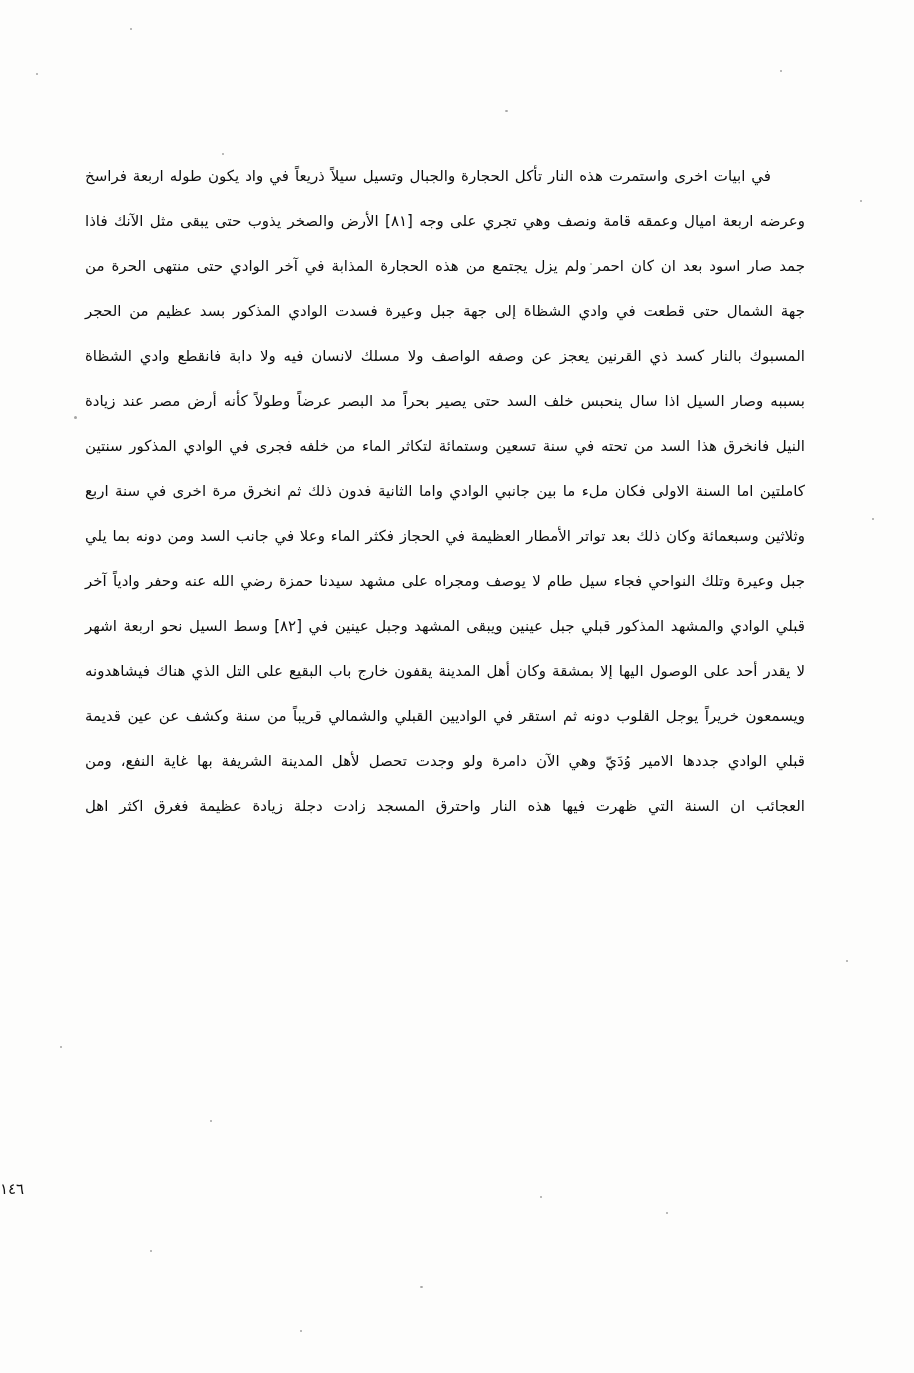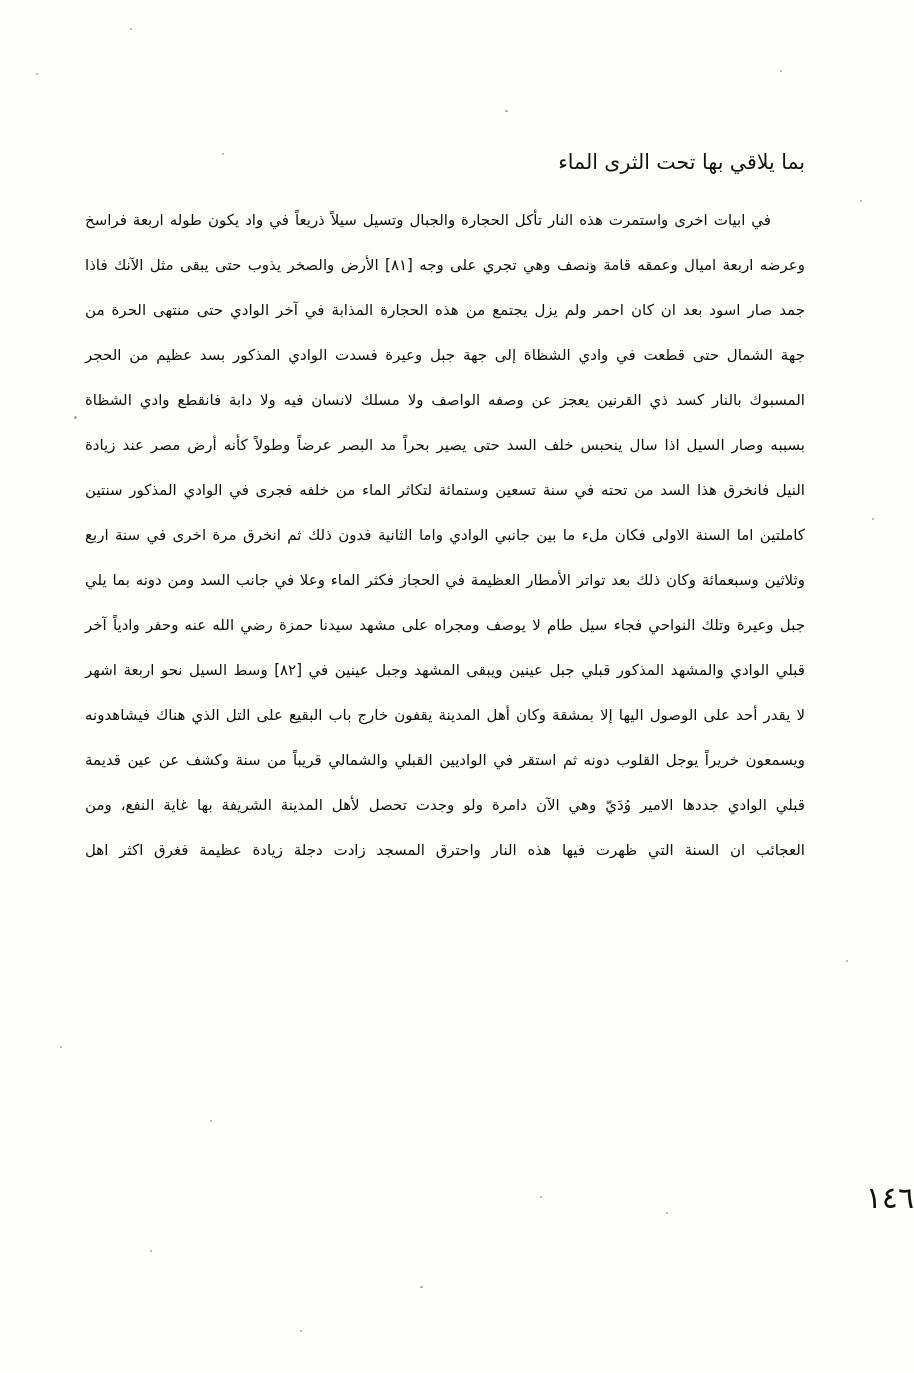--- a/index.html
+++ b/index.html
@@ -83,22 +83,22 @@
     display: inline-block;
     width: 34px;
   }
 
   
   .folio {
     position: absolute;
     left: 0;
     right: 0;
     top: 1180px;
-    text-align: right;
-    font-size: 30px;
+    text-align: left;
+    font-size: 15px;
     color: #111;
     letter-spacing: 2px;
   }
 </style>
 </head>
 <body>
 
 <div class="page">
 
   <div class="speckles">
@@ -119,21 +119,20 @@
     <div class="speck" style="left:300px;top:1330px;width:2px;height:2px;"></div>
     <div class="speck" style="left:780px;top:70px;width:2px;height:2px;"></div>
     <div class="speck" style="left:210px;top:1120px;width:2px;height:2px;"></div>
     <div class="speck" style="left:540px;top:1196px;width:2px;height:2px;"></div>
   </div>
 
   <div class="content">
 
     <div class="verse-block">
       <div class="verse-line">
-        <span class="hemistich-b">بما يلاقي بها تحت الثرى الماء</span>
       </div>
       <div class="verse-line">
       </div>
     </div>
 
     <div class="prose">
       <p><span class="indent-first"></span><span>في ابيات اخرى واستمرت هذه النار تأكل الحجارة والجبال وتسيل سيلاً ذريعاً في واد يكون طوله اربعة فراسخ وعرضه اربعة اميال وعمقه قامة ونصف وهي تجري على وجه [٨١] الأرض والصخر يذوب حتى يبقى مثل الآنك فاذا جمد صار اسود بعد ان كان احمر ولم يزل يجتمع من هذه الحجارة المذابة في آخر الوادي حتى منتهى الحرة من جهة الشمال حتى قطعت في وادي الشظاة إلى جهة جبل وعيرة فسدت الوادي المذكور بسد عظيم من الحجر المسبوك بالنار كسد ذي القرنين يعجز عن وصفه الواصف ولا مسلك لانسان فيه ولا دابة فانقطع وادي الشظاة بسببه وصار السيل اذا سال ينحبس خلف السد حتى يصير بحراً مد البصر عرضاً وطولاً كأنه أرض مصر عند زيادة النيل فانخرق هذا السد من تحته في سنة تسعين وستمائة لتكاثر الماء من خلفه فجرى في الوادي المذكور سنتين كاملتين اما السنة الاولى فكان ملء ما بين جانبي الوادي واما الثانية فدون ذلك ثم انخرق مرة اخرى في سنة اربع وثلاثين وسبعمائة وكان ذلك بعد تواتر الأمطار العظيمة في الحجاز فكثر الماء وعلا في جانب السد ومن دونه بما يلي جبل وعيرة وتلك النواحي فجاء سيل طام لا يوصف ومجراه على مشهد سيدنا حمزة رضي الله عنه وحفر وادياً آخر قبلي الوادي والمشهد المذكور قبلي جبل عينين ويبقى المشهد وجبل عينين في [٨٢] وسط السيل نحو اربعة اشهر لا يقدر أحد على الوصول اليها إلا بمشقة وكان أهل المدينة يقفون خارج باب البقيع على التل الذي هناك فيشاهدونه ويسمعون خريراً يوجل القلوب دونه ثم استقر في الواديين القبلي والشمالي قريباً من سنة وكشف عن عين قديمة قبلي الوادي جددها الامير وُدَيّ وهي الآن دامرة ولو وجدت تحصل لأهل المدينة الشريفة بها غاية النفع، ومن العجائب ان السنة التي ظهرت فيها هذه النار واحترق المسجد زادت دجلة زيادة عظيمة فغرق اكثر اهل</span></p>
     </div>
 
   </div>

